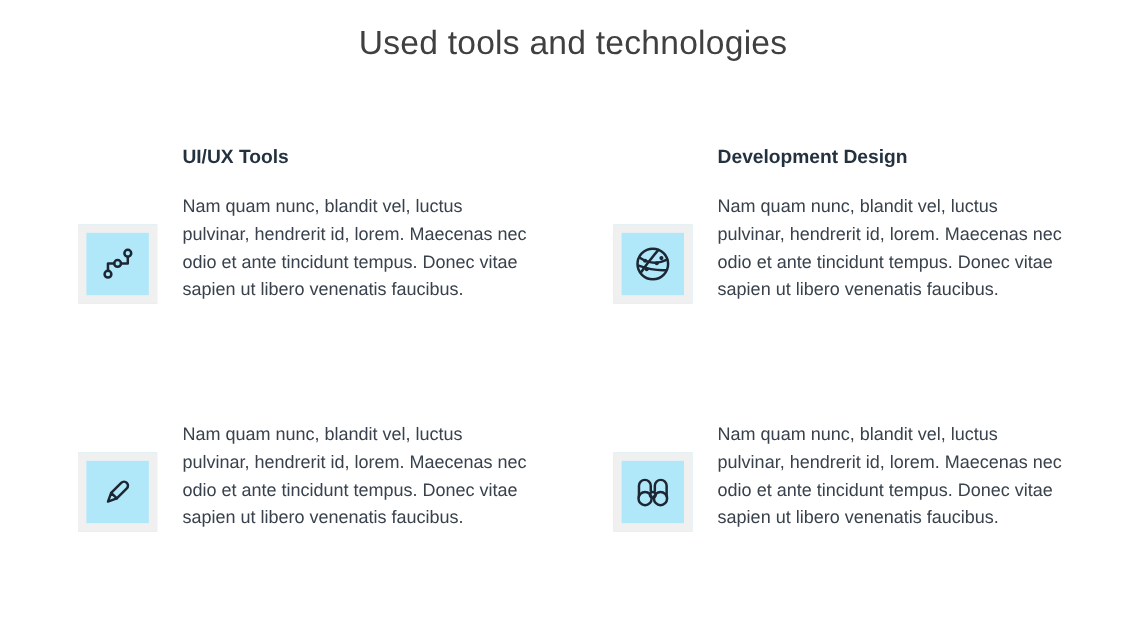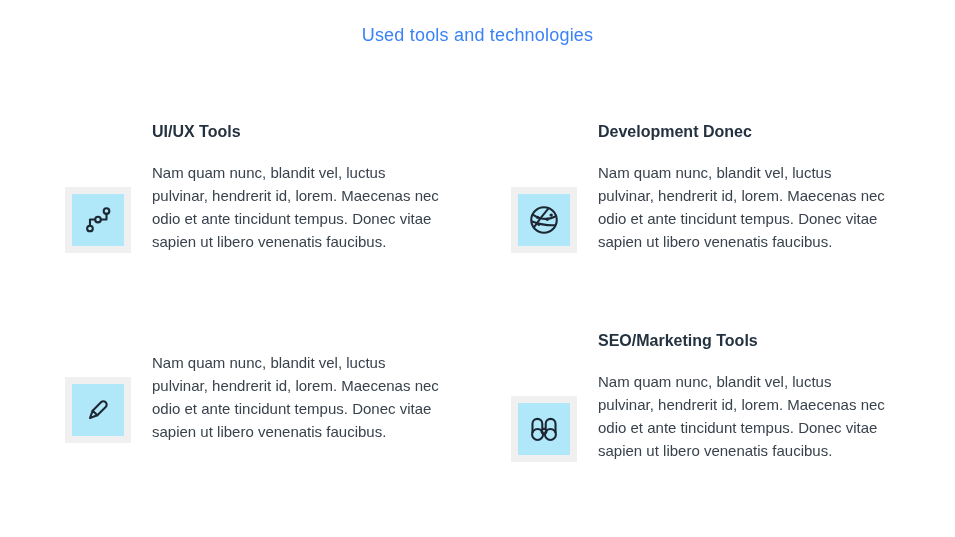--- a/index.html
+++ b/index.html
@@ -8,24 +8,24 @@
     width: 955px;
     height: 537px;
     background: #ffffff;
     font-family: "Liberation Sans", sans-serif;
     overflow: hidden;
   }
   .section-title {
     margin: 0;
     padding-top: 20px;
     text-align: center;
-    font-size: 18px;
+    font-size: 28px;
     line-height: 31px;
     font-weight: 500;
-    color: #3b82f6;
+    color: #404040;
     letter-spacing: 0.2px;
   }
   .features-grid {
     width: 825px;
     margin: 71px auto 0 auto;
     display: grid;
     grid-template-columns: 1fr 1fr;
     column-gap: 67px;
     row-gap: 78px;
   }
@@ -89,21 +89,21 @@
           <circle cx="9.5" cy="27" r="3"></circle>
           <circle cx="18" cy="17.5" r="3"></circle>
           <circle cx="27" cy="8.5" r="3"></circle>
         </svg>
       </div>
       <p>Nam quam nunc, blandit vel, luctus pulvinar, hendrerit id, lorem. Maecenas nec odio et ante tincidunt tempus. Donec vitae sapien ut libero venenatis faucibus.</p>
     </div>
   </div>
 
   <div class="feature">
-    <h3>Development Donec</h3>
+    <h3>Development Design</h3>
     <div class="feature-row">
       <div class="icon-tile">
         <svg viewBox="0 0 36 36">
           <circle cx="18" cy="18" r="13.5"></circle>
           <path d="M6.5 12.5 Q18 20 29.5 14.5"></path>
           <path d="M23 5.5 Q14 16 7.5 25.5"></path>
           <path d="M5.5 19.5 Q18 24 29 23.5"></path>
           <circle class="dot" cx="11.2" cy="15.2" r="1.8"></circle>
           <circle class="dot" cx="21.5" cy="17.3" r="1.8"></circle>
           <circle class="dot" cx="25.6" cy="12.8" r="1.8"></circle>
@@ -122,21 +122,20 @@
             <path d="M14.5 22.5 V10 a3.5 3.5 0 0 1 7 0 V22.5"></path>
             <path d="M14.5 22.5 L18 30 L21.5 22.5 Z"></path>
           </g>
         </svg>
       </div>
       <p>Nam quam nunc, blandit vel, luctus pulvinar, hendrerit id, lorem. Maecenas nec odio et ante tincidunt tempus. Donec vitae sapien ut libero venenatis faucibus.</p>
     </div>
   </div>
 
   <div class="feature">
-    <h3>SEO/Marketing Tools</h3>
     <div class="feature-row">
       <div class="icon-tile">
         <svg viewBox="0 0 36 36">
           <path d="M5.8 21.5 V12.5 a5.2 5.2 0 0 1 10.4 0 V17"></path>
           <path d="M30.2 21.5 V12.5 a5.2 5.2 0 0 0 -10.4 0 V17"></path>
           <circle cx="11.2" cy="23.8" r="5.8"></circle>
           <circle cx="24.8" cy="23.8" r="5.8"></circle>
           <circle cx="18" cy="20.5" r="2.6"></circle>
         </svg>
       </div>

